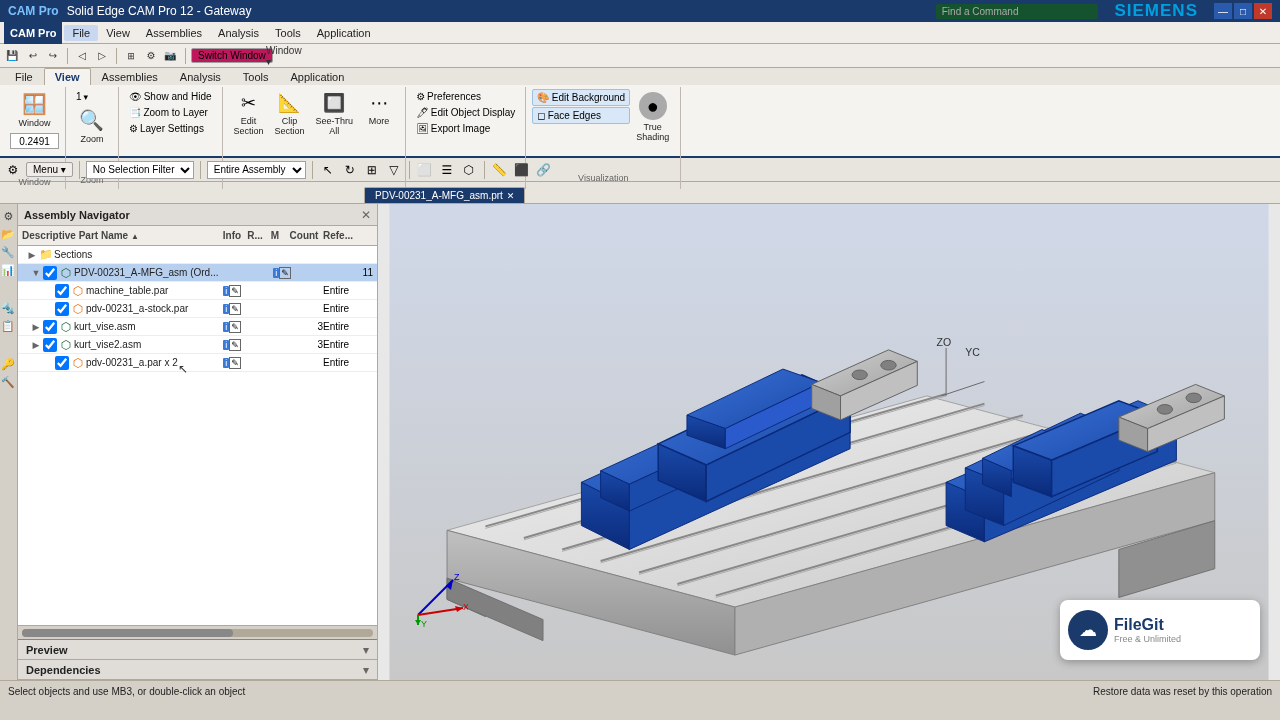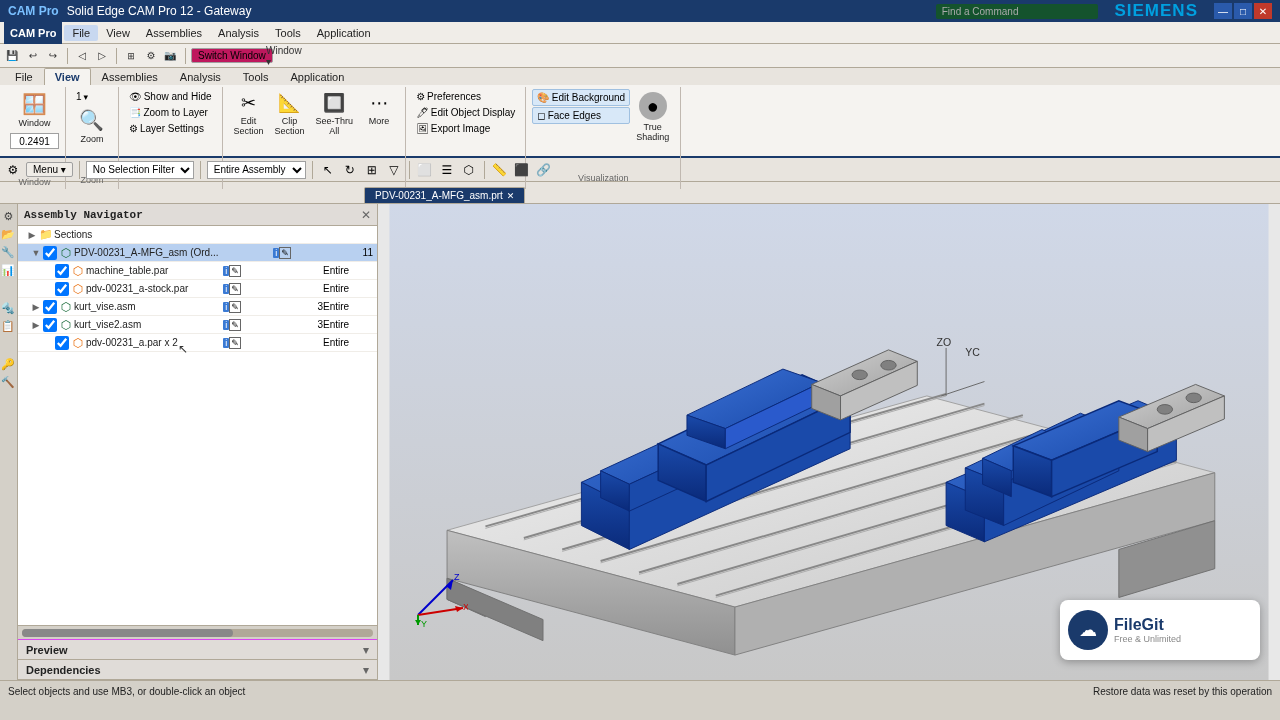--- a/index.html
+++ b/index.html
@@ -75,21 +75,21 @@
 
     
     #nav-panel {
       width: 360px; background: white; border-right: 1px solid #b0a898;
       display: flex; flex-direction: column;
     }
     #nav-header {
       height: 22px; background: #e0dcd8; display: flex; align-items: center; justify-content: space-between;
       padding: 0 6px; border-bottom: 1px solid #b0a898;
     }
-    #nav-header .title { font-size: 11px; font-weight: bold; color: #222; font-family: Liberation Mono, monospace; }
+    #nav-header .title { font-size: 11px; font-weight: bold; color: #222; }
     #nav-header .close-btn { cursor: pointer; font-size: 12px; color: #666; }
 
     
     #nav-columns {
       height: 20px; background: #f0ede8; border-bottom: 1px solid #b0a898;
       display: flex; align-items: center; padding: 0 4px;
     }
     .col-header { font-size: 10px; color: #444; font-weight: bold; }
     .col-name { flex: 1; min-width: 160px; }
     .col-info { width: 26px; text-align: center; }
@@ -404,20 +404,31 @@
     <div class="side-icon" style="margin-top:20px;">🔑</div>
     <div class="side-icon">🔨</div>
   </div>
 
   <div id="nav-panel">
     <div id="nav-header">
       <span class="title">Assembly Navigator</span>
       <span class="close-btn">✕</span>
     </div>
 
+    <div id="nav-columns">
+      <div class="col-header col-name">
+        <span>Descriptive Part Name</span>
+        <span style="font-size:8px;">▲</span>
+      </div>
+      <div class="col-header col-info">Info</div>
+      <div class="col-header col-r">R...</div>
+      <div class="col-header col-m">M</div>
+      <div class="col-header col-count">Count</div>
+      <div class="col-header col-ref">Refe...</div>
+    </div>
 
     <div id="nav-tree">
 
       <div class="tree-item">
         <span class="tree-indent" style="width:4px;"></span>
         <span class="tree-toggle">▶</span>
         <span class="tree-icon">📁</span>
         <span class="tree-label part-name-cell">Sections</span>
       </div>
 

